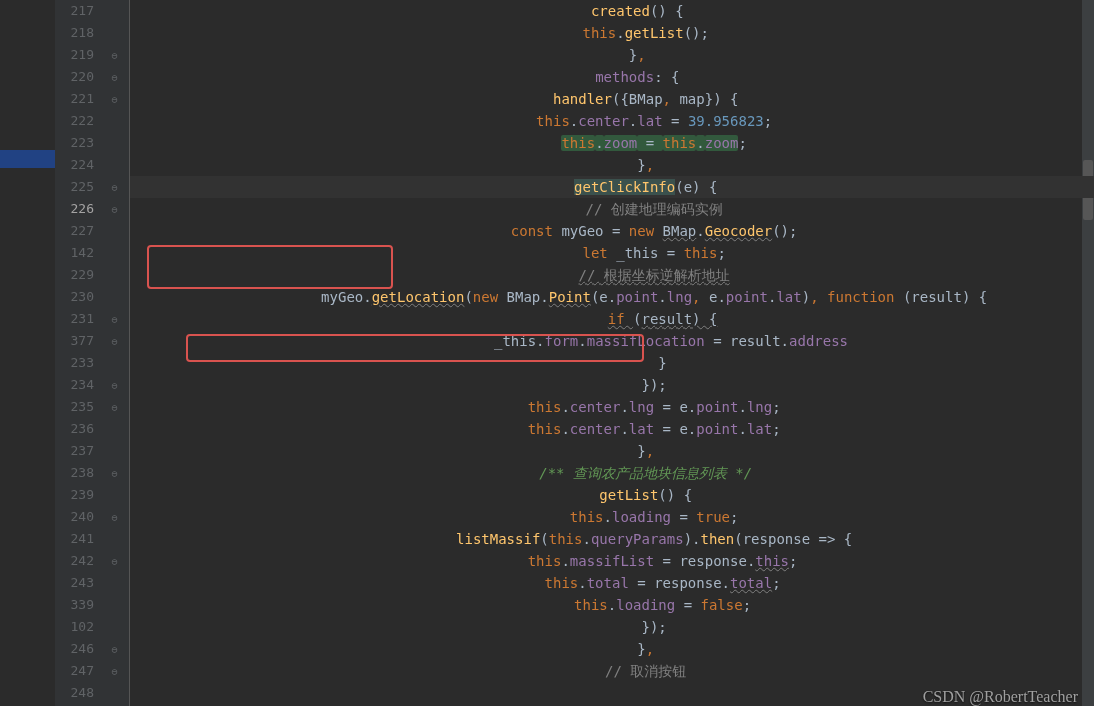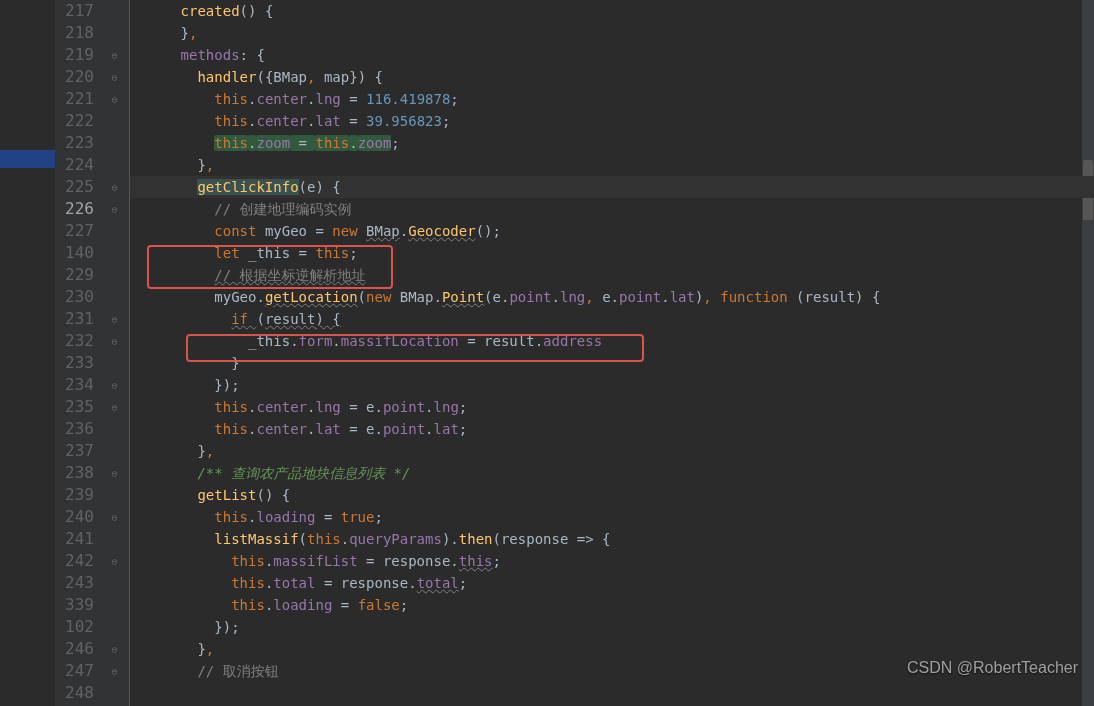--- a/index.html
+++ b/index.html
@@ -36,21 +36,21 @@
     background: #313335;
     flex-shrink: 0;
     text-align: right;
     padding-right: 6px;
     color: #606366;
     position: relative;
   }
   .gutter-line {
     height: 22px;
     line-height: 22px;
-    font-size: 16px;
+    font-size: 13px;
   }
   .gutter-line.current {
     color: #a4a3a3;
   }
   .fold-gutter {
     width: 30px;
     background: #313335;
     flex-shrink: 0;
     position: relative;
     border-right: 1px solid #555;
@@ -71,20 +71,21 @@
     flex: 1;
     background: #2b2b2b;
     position: relative;
     overflow: hidden;
   }
   .code-line {
     height: 22px;
     line-height: 22px;
     white-space: pre;
     position: relative;
+    text-align: center;
   }
   .code-line.current-line {
     background: #323232;
   }
   .highlight-usage {
     background: #32593d;
     border-radius: 2px;
   }
   
   .kw { color: #cc7832; }
@@ -101,24 +102,24 @@
   .redbox {
     position: absolute;
     border: 2px solid #d9534f;
     border-radius: 4px;
     pointer-events: none;
     z-index: 5;
   }
   .watermark {
     position: absolute;
     right: 16px;
-    bottom: 29px;
+    bottom: 0;
     color: #d0d0d0;
     opacity: 0.7;
-    font-family: Liberation Sans, sans-serif;
+    font-family: Liberation Serif, serif;
     font-size: 16px;
     text-shadow: 0 1px 2px #000;
     pointer-events: none;
     z-index: 10;
   }
   .scrollbar-v {
     position: absolute;
     right: 0;
     top: 0;
     bottom: 0;
@@ -145,25 +146,25 @@
       <div class="gutter-line">218</div>
       <div class="gutter-line">219</div>
       <div class="gutter-line">220</div>
       <div class="gutter-line">221</div>
       <div class="gutter-line">222</div>
       <div class="gutter-line">223</div>
       <div class="gutter-line">224</div>
       <div class="gutter-line">225</div>
       <div class="gutter-line current">226</div>
       <div class="gutter-line">227</div>
-      <div class="gutter-line">140</div>
+      <div class="gutter-line">142</div>
       <div class="gutter-line">229</div>
       <div class="gutter-line">230</div>
       <div class="gutter-line">231</div>
-      <div class="gutter-line">232</div>
+      <div class="gutter-line">377</div>
       <div class="gutter-line">233</div>
       <div class="gutter-line">234</div>
       <div class="gutter-line">235</div>
       <div class="gutter-line">236</div>
       <div class="gutter-line">237</div>
       <div class="gutter-line">238</div>
       <div class="gutter-line">239</div>
       <div class="gutter-line">240</div>
       <div class="gutter-line">241</div>
       <div class="gutter-line">242</div>
@@ -236,24 +237,24 @@
         <span class="fold-icon">⊖</span>
       </div>
       <div class="fold-line"></div>
       <div class="fold-line"></div>
     </div>
   <div class="code-area" id="code-area">
     <div class="scrollbar-v">
       <div class="scrollbar-thumb" id="scroll-thumb" style="top: 160px; height: 60px;"></div>
     </div>
   <div class="code-line"><span class="plain">      </span><span class="method">created</span><span class="plain">() {</span></div>
+      <div class="code-line"><span class="plain">        </span><span class="kw">this</span><span class="plain">.</span><span class="method">getList</span><span class="plain">()</span><span class="plain">;</span></div>
       <div class="code-line"><span class="plain">      }</span><span class="punct">,</span></div>
       <div class="code-line"><span class="plain">      </span><span class="prop">methods</span><span class="plain">: {</span></div>
       <div class="code-line"><span class="plain">        </span><span class="method">handler</span><span class="plain">({</span><span class="param">BMap</span><span class="punct">,</span><span class="plain"> </span><span class="param">map</span><span class="plain">}) {</span></div>
-      <div class="code-line"><span class="plain">          </span><span class="kw">this</span><span class="plain">.</span><span class="prop">center</span><span class="plain">.</span><span class="prop">lng</span><span class="plain"> = </span><span class="num">116.419878</span><span class="plain">;</span></div>
       <div class="code-line"><span class="plain">          </span><span class="kw">this</span><span class="plain">.</span><span class="prop">center</span><span class="plain">.</span><span class="prop">lat</span><span class="plain"> = </span><span class="num">39.956823</span><span class="plain">;</span></div>
       <div class="code-line"><span class="plain">          </span><span class="kw highlight-usage">this</span><span class="plain highlight-usage">.</span><span class="prop highlight-usage">zoom</span><span class="plain highlight-usage"> = </span><span class="kw highlight-usage">this</span><span class="plain highlight-usage">.</span><span class="prop highlight-usage">zoom</span><span class="plain">;</span></div>
       <div class="code-line"><span class="plain">        }</span><span class="punct">,</span></div>
       <div class="code-line current-line"><span class="plain">        </span><span class="method" style="background: rgb(59, 81, 77);">getClickInfo</span><span class="plain">(</span><span class="param">e</span><span class="plain">) {</span></div>
       <div class="code-line"><span class="plain">          </span><span class="comment">// 创建地理编码实例</span></div>
       <div class="code-line"><span class="plain">          </span><span class="kw">const </span><span class="plain">myGeo</span><span class="plain"> = </span><span class="kw">new </span><span class="plain wavy">BMap</span><span class="plain">.</span><span class="method wavy">Geocoder</span><span class="plain">()</span><span class="plain">;</span></div>
       <div class="code-line"><span class="plain">          </span><span class="kw">let </span><span class="plain">_this</span><span class="plain"> = </span><span class="kw">this</span><span class="plain">;</span></div>
       <div class="code-line"><span class="plain">          </span><span class="comment wavy">// 根据坐标逆解析地址</span></div>
       <div class="code-line"><span class="plain">          </span><span class="plain">myGeo</span><span class="plain">.</span><span class="method wavy">getLocation</span><span class="plain">(</span><span class="kw">new </span><span class="plain">BMap</span><span class="plain">.</span><span class="method wavy">Point</span><span class="plain">(</span><span class="param">e</span><span class="plain">.</span><span class="prop">point</span><span class="plain">.</span><span class="prop">lng</span><span class="punct">,</span><span class="plain"> </span><span class="param">e</span><span class="plain">.</span><span class="prop">point</span><span class="plain">.</span><span class="prop">lat</span><span class="plain">)</span><span class="punct">,</span><span class="plain"> </span><span class="kw">function </span><span class="plain">(</span><span class="param">result</span><span class="plain">) {</span></div>
       <div class="code-line"><span class="plain">            </span><span class="kw wavy">if </span><span class="plain">(</span><span class="plain wavy">result</span><span class="plain wavy">) {</span></div>

